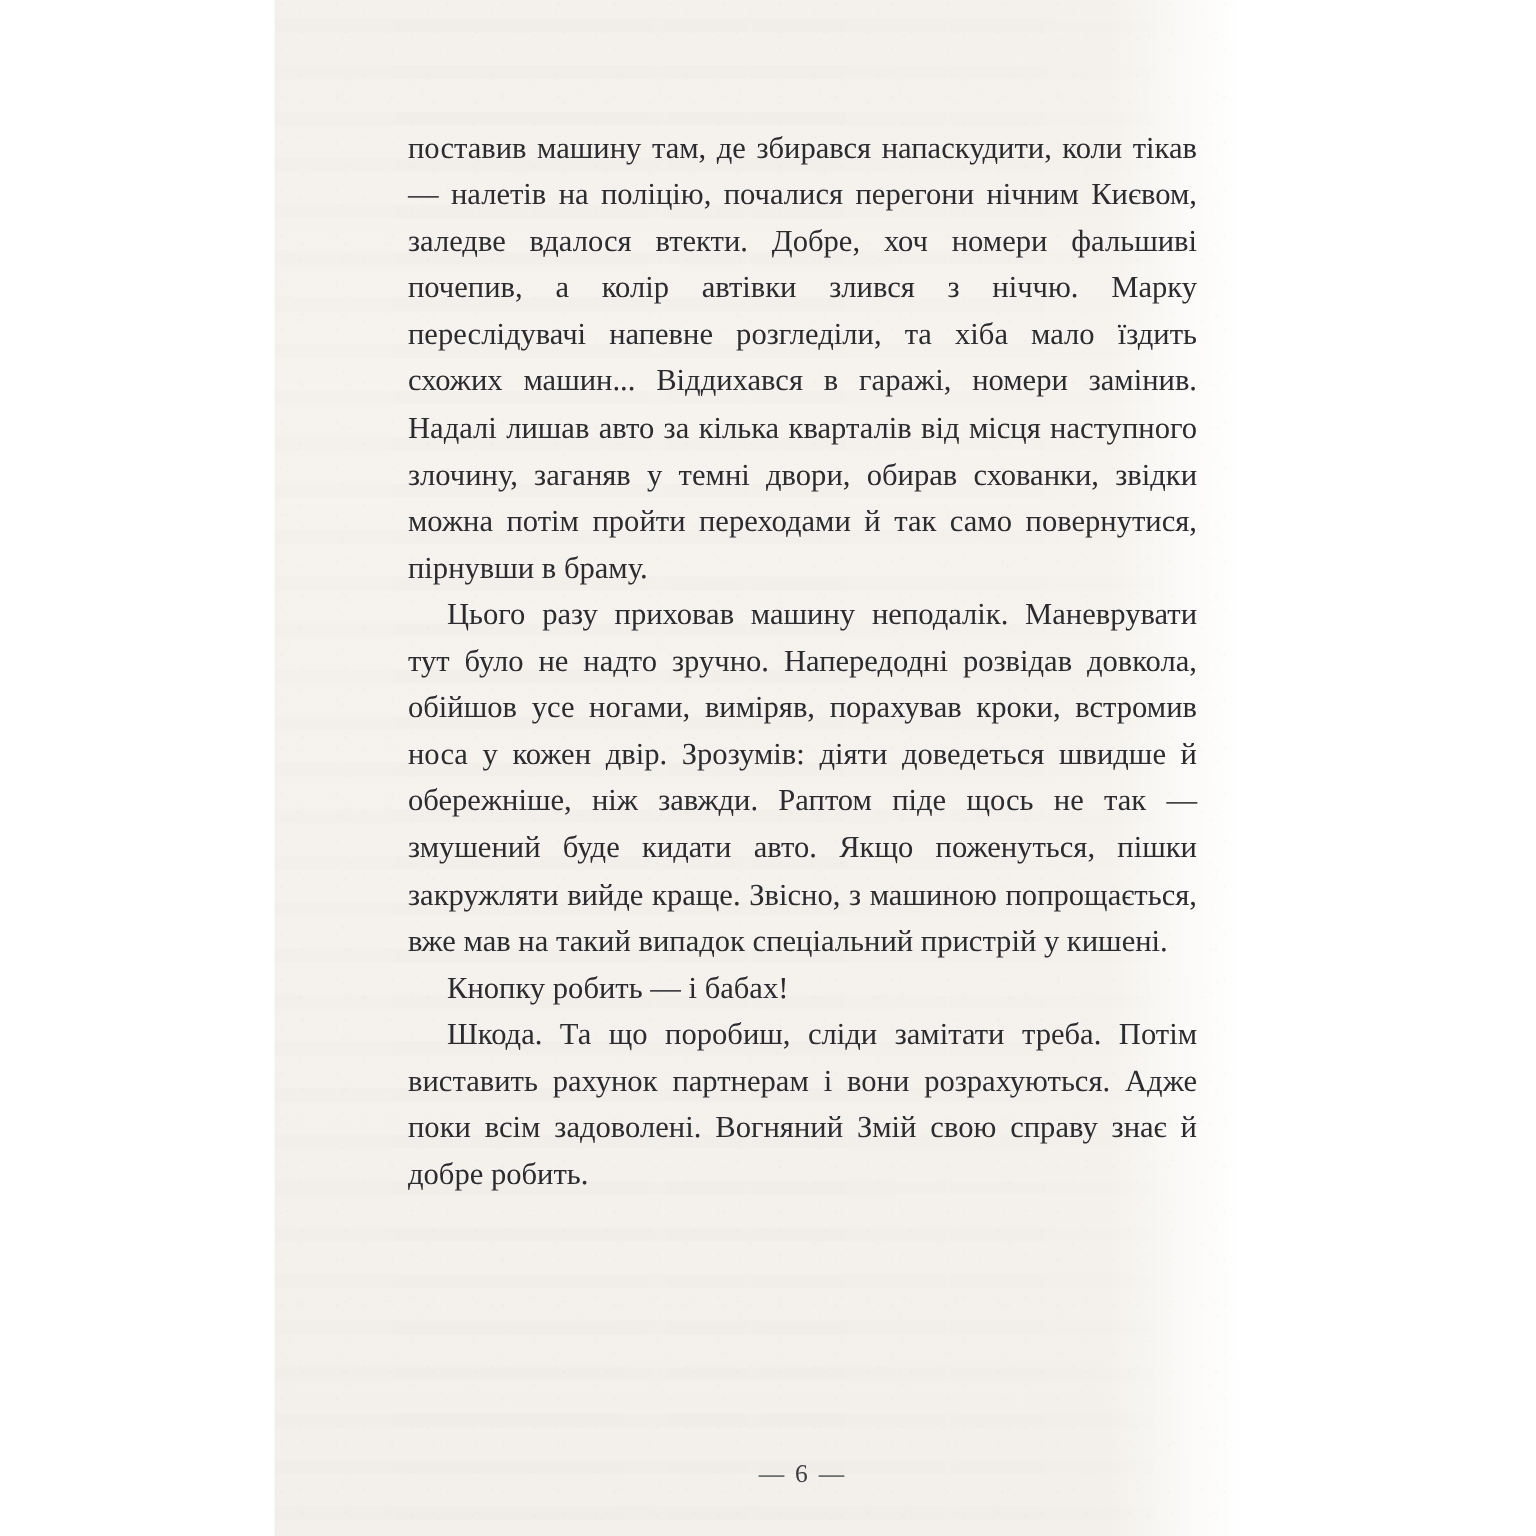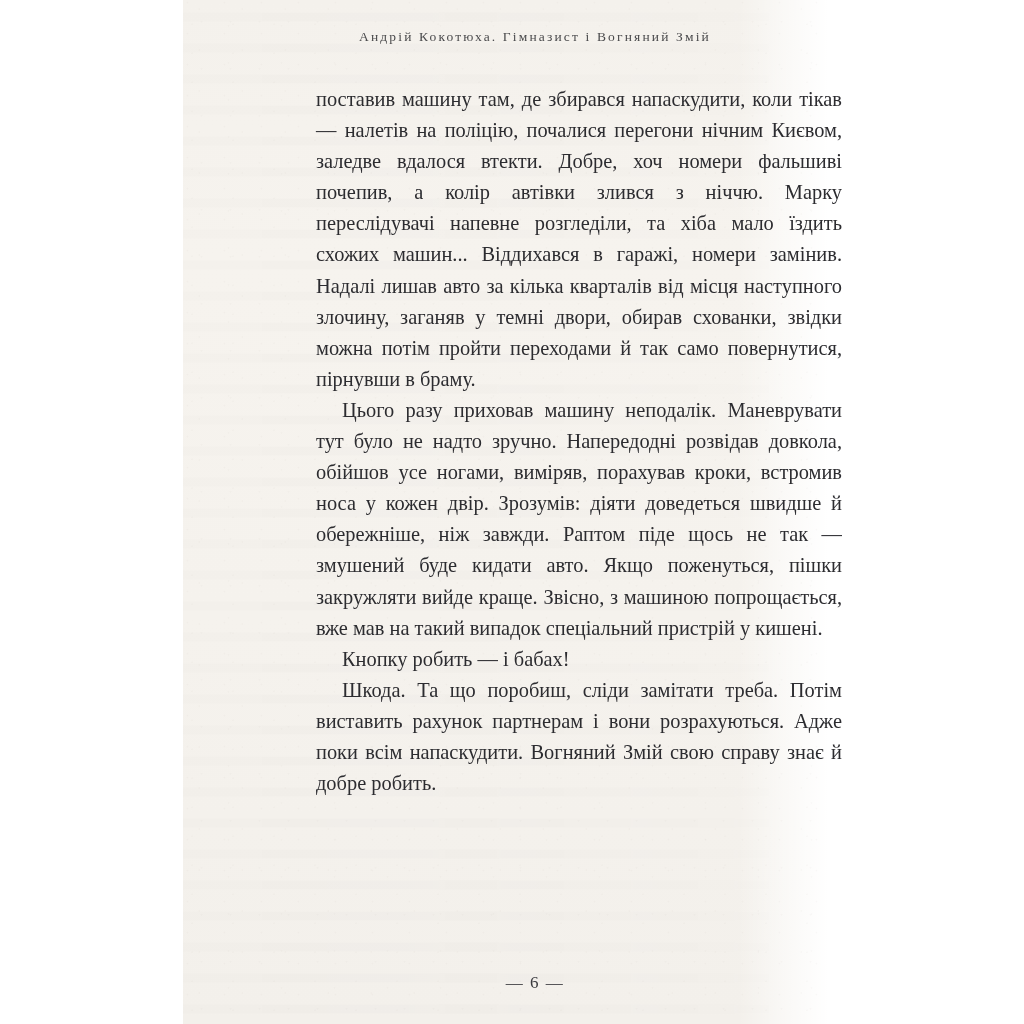--- a/index.html
+++ b/index.html
@@ -97,21 +97,20 @@
     color: #4a4a4c;
     white-space: nowrap;
   }
 
   
   #text-column {
     position: absolute;
     left: 272px;
     top: 84px;
     width: 526px;
-    margin-left: 44px;
   }
   .para {
     margin: 0;
     text-indent: 26px;
     text-align: justify;
     text-justify: inter-word;
     font-size: 20.4px;
     line-height: 31.1px;
     color: #2c2c30;
     -webkit-font-smoothing: antialiased;
@@ -133,24 +132,23 @@
   }
 </style>
 </head>
 <body>
 
 <div id="page-sheet">
 
   <div id="paper"></div>
   <div id="bleed"></div>
 
-  <div id="running-head">Андрій Кокотюха. Гімназист і Вогняний Змій</div>
 
   <div id="text-column">
     <p class="para first">поставив машину там, де збирався напаскудити, коли тікав — налетів на поліцію, почалися перегони нічним Києвом, заледве вдалося втекти. Добре, хоч номери фальшиві почепив, а колір автівки злився з ніччю. Марку переслідувачі напевне розгледіли, та хіба мало їздить схожих машин... Віддихався в гаражі, номери замінив. Надалі лишав авто за кілька кварталів від місця наступного злочину, заганяв у темні двори, обирав схованки, звідки можна потім пройти переходами й так само повернутися, пірнувши в браму.</p>
     <p class="para">Цього разу приховав машину неподалік. Маневрувати тут було не надто зручно. Напередодні розвідав довкола, обійшов усе ногами, виміряв, порахував кроки, встромив носа у кожен двір. Зрозумів: діяти доведеться швидше й обережніше, ніж завжди. Раптом піде щось не так — змушений буде кидати авто. Якщо поженуться, пішки закружляти вийде краще. Звісно, з машиною попрощається, вже мав на такий випадок спеціальний пристрій у кишені.</p>
     <p class="para">Кнопку робить — і бабах!</p>
-    <p class="para">Шкода. Та що поробиш, сліди замітати треба. Потім виставить рахунок партнерам і вони розрахуються. Адже поки всім напаскудити. Вогняний Змій свою справу знає й добре робить.</p>
+    <p class="para">Шкода. Та що поробиш, сліди замітати треба. Потім виставить рахунок партнерам і вони розрахуються. Адже поки всім задоволені. Вогняний Змій свою справу знає й добре робить.</p>
   </div>
 
   <div id="folio">— 6 —</div>
 
 </div>
 
 </body></html>

